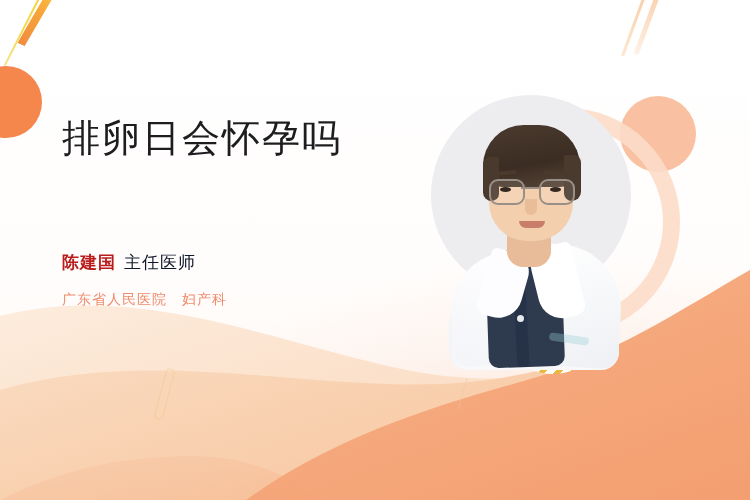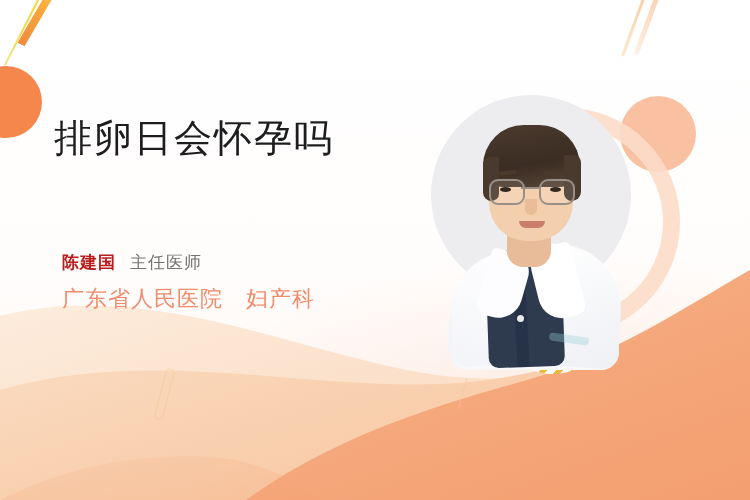--- a/index.html
+++ b/index.html
@@ -379,21 +379,21 @@
     position: absolute;
     left: 0;
     bottom: 0;
     width: 750px;
     height: 230px;
   }
 
   
   .title {
     position: absolute;
-    left: 54px;
+    left: 62px;
     top: 112px;
     font-size: 38px;
     line-height: 52px;
     letter-spacing: 2px;
     color: #1d1d1f;
     font-weight: 500;
     white-space: nowrap;
   }
   .meta {
     position: absolute;
@@ -401,35 +401,35 @@
     top: 248px;
     white-space: nowrap;
   }
   .meta-line-1 {
     font-size: 17px;
     line-height: 30px;
     letter-spacing: 1px;
     white-space: nowrap;
   }
   .meta-line-2 {
-    font-size: 22px;
+    font-size: 14px;
     line-height: 30px;
     letter-spacing: 1px;
     color: #f08b6c;
     white-space: nowrap;
     margin-top: 6px;
   }
   .doc-name {
     color: #b91c1c;
     font-weight: bold;
   }
   .doc-title {
-    color: #737373;
+    color: #0f172a;
     font-weight: normal;
-    margin-left: 14px;
+    margin-left: 8px;
   }
 </style>
 </head>
 <body>
 
 <div id="card">
 
   <div class="bg-wash"></div>
 
   <div class="stripe-thin-tl"></div>

